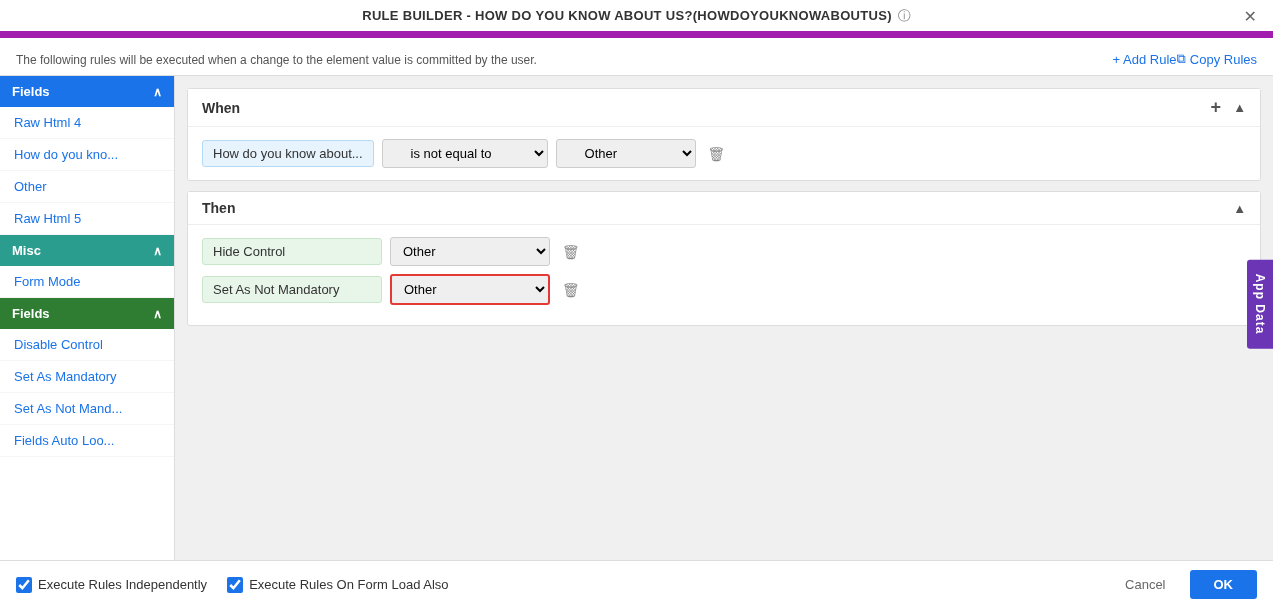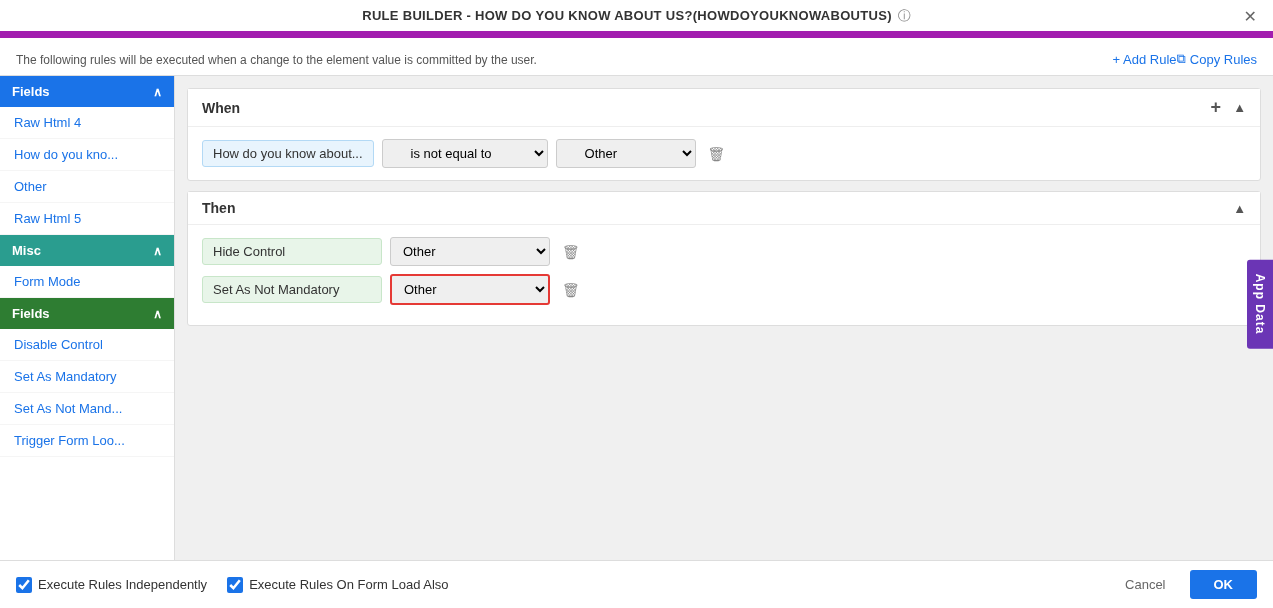--- a/index.html
+++ b/index.html
@@ -345,21 +345,21 @@
     <div class="sidebar-item">
       <span>Disable Control</span>
     </div>
     <div class="sidebar-item">
       <span>Set As Mandatory</span>
     </div>
     <div class="sidebar-item">
       <span>Set As Not Mand...</span>
     </div>
     <div class="sidebar-item">
-      <span>Trigger Form Loo...</span>
+      <span>Fields Auto Loo...</span>
     </div>
 
   </div>
 
   <div class="right-panel">
 
     <div class="rule-section">
       <div class="rule-section-header">
         <span class="rule-section-title">When</span>
         <button class="plus-btn" style="margin-left:auto;margin-right:8px;">+</button>

